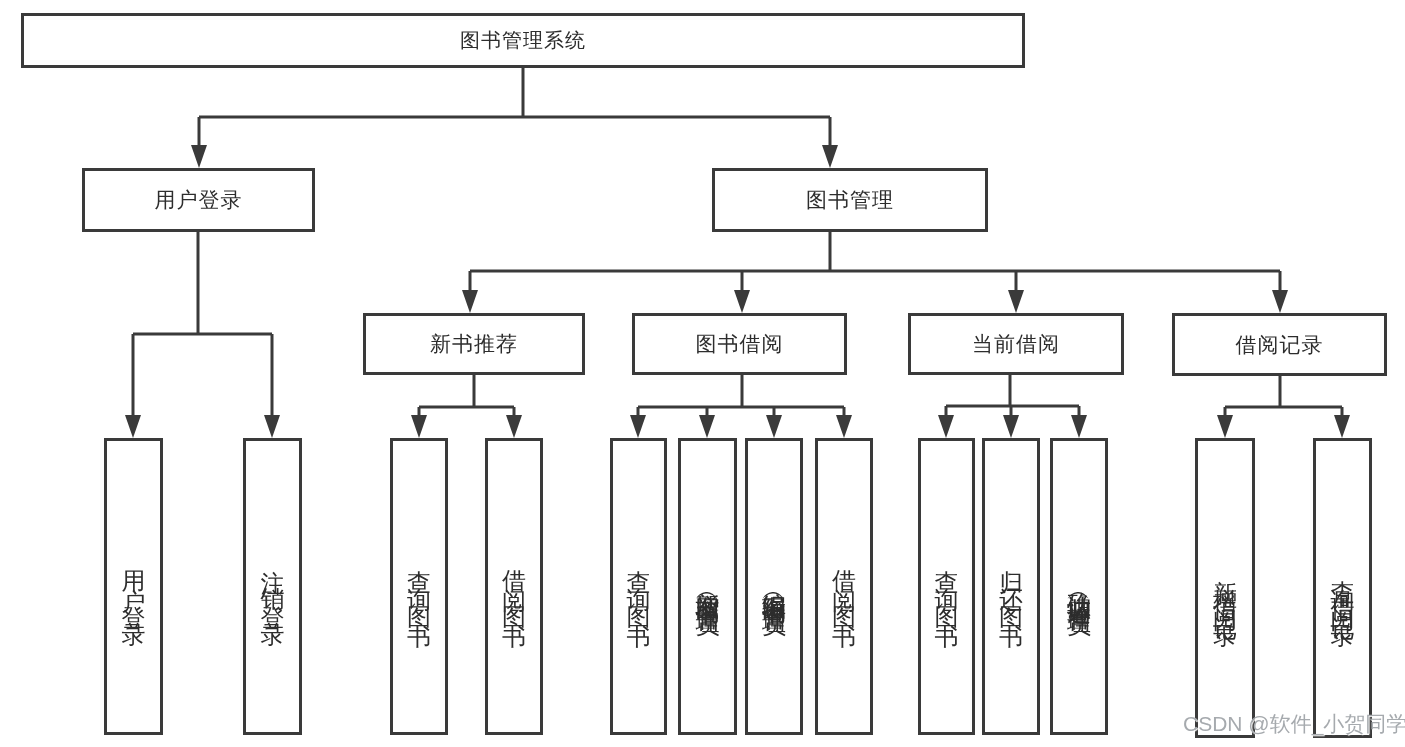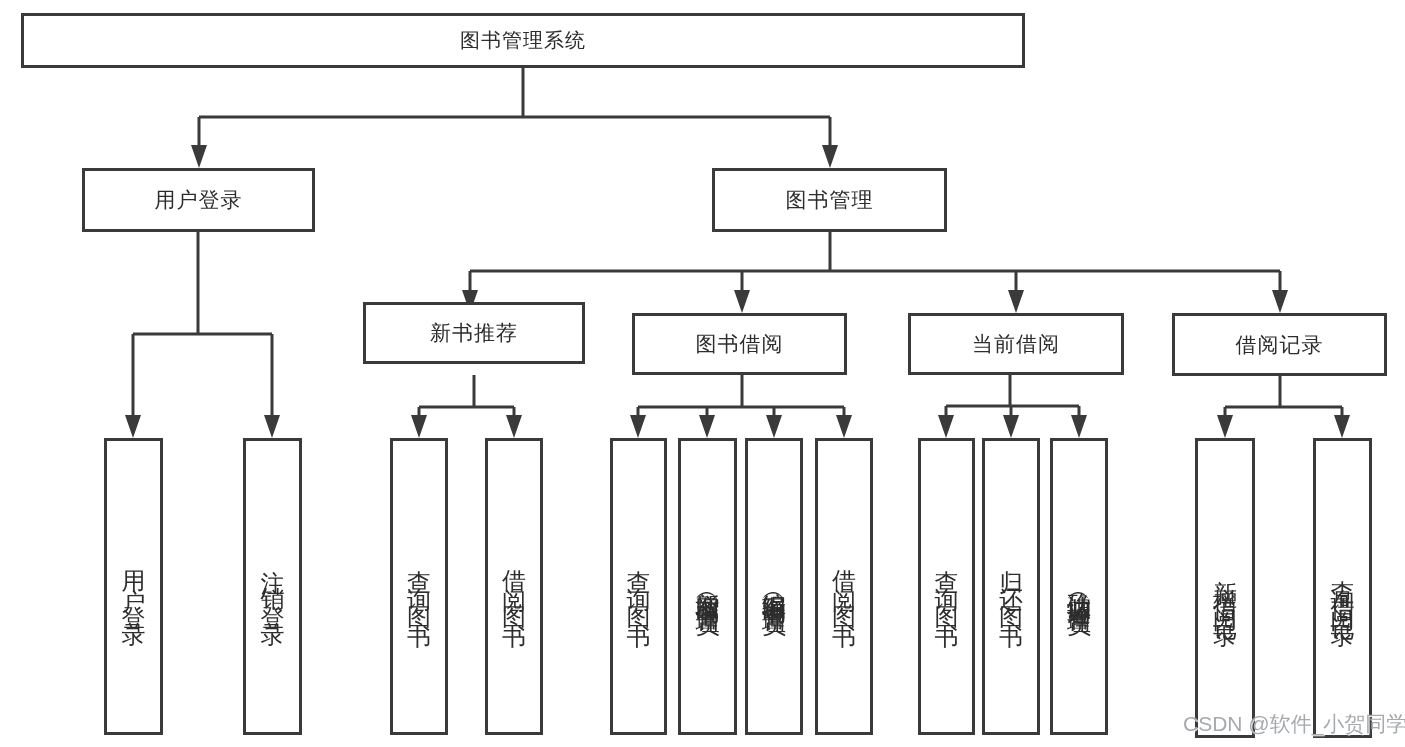--- a/index.html
+++ b/index.html
@@ -78,23 +78,23 @@
     <polygon points="1071,415 1087,415 1079,438"></polygon>
 
     <path d="M1280 376 V407 M1225 407 H1342 M1225 407 V418 M1342 407 V418"></path>
     <polygon points="1217,415 1233,415 1225,438"></polygon>
     <polygon points="1334,415 1350,415 1342,438"></polygon>
   </svg>
 
   <div class="box h root" style="left:21px;top:13px;width:1004px;height:55px">图书管理系统</div>
 
   <div class="box h" style="left:82px;top:168px;width:233px;height:64px">用户登录</div>
-  <div class="box h" style="left:712px;top:168px;width:235px;height:64px">图书管理</div>
+  <div class="box h" style="left:712px;top:168px;width:276px;height:64px">图书管理</div>
 
-  <div class="box h" style="left:363px;top:302px;width:222px;height:62px">新书推荐</div>
+  <div class="box h" style="left:363px;top:313px;width:222px;height:62px">新书推荐</div>
   <div class="box h" style="left:908px;top:313px;width:216px;height:62px">当前借阅</div>
   <div class="box h" style="left:632px;top:313px;width:215px;height:62px">图书借阅</div>
   <div class="box h" style="left:1172px;top:313px;width:215px;height:63px">借阅记录</div>
 
   <div class="box v s4" style="left:104px;top:438px;width:59px;height:297px">
       <span>用户登录</span>
     </div>
   <div class="box v s4" style="left:243px;top:438px;width:59px;height:297px">
       <span>注销登录</span>
     </div>

